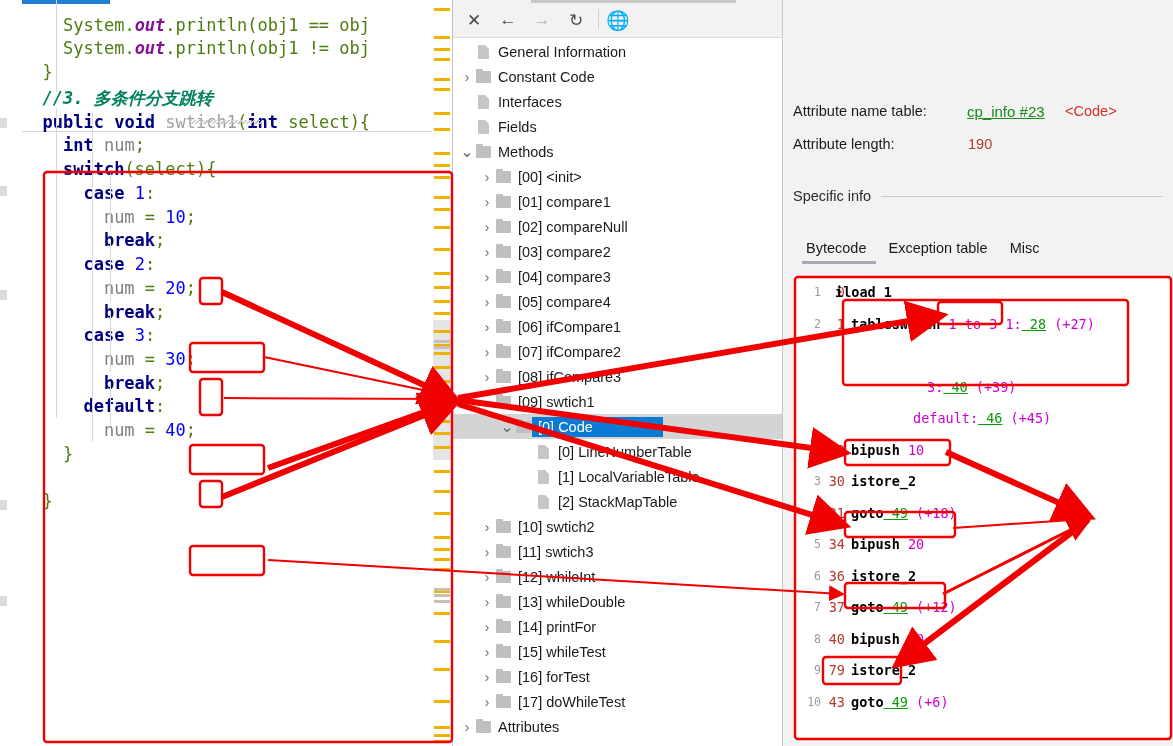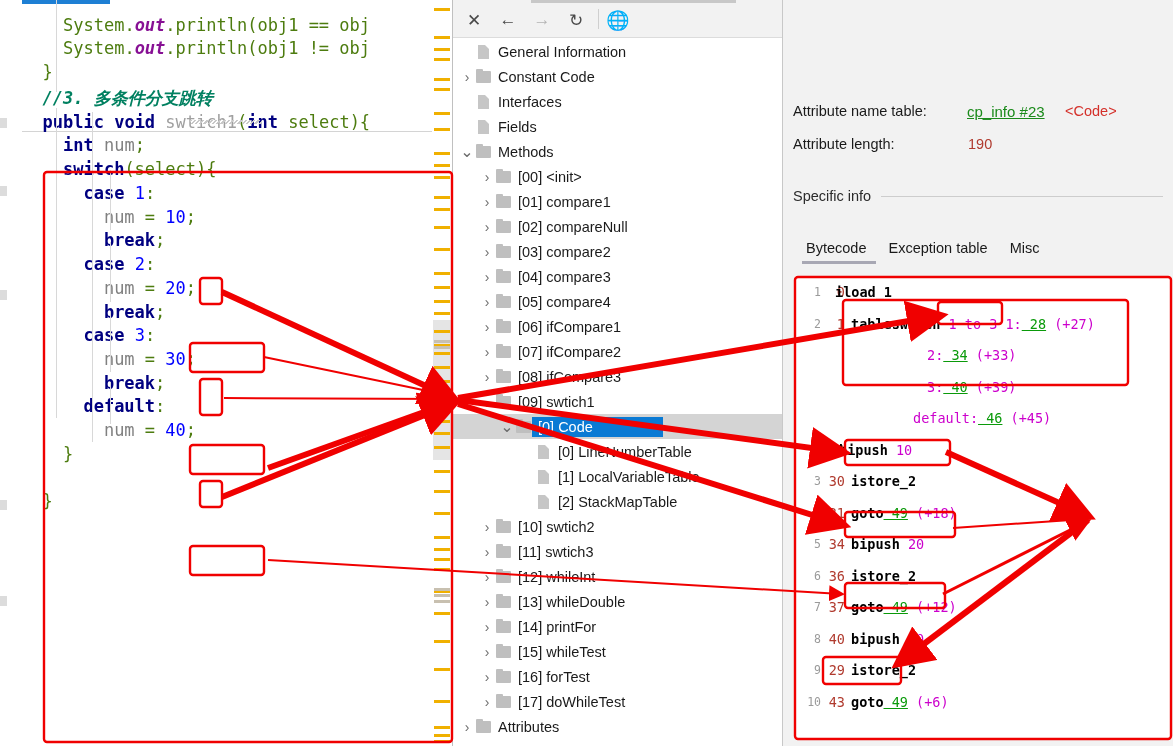--- a/index.html
+++ b/index.html
@@ -606,32 +606,29 @@
       <div class="bc-row" style="top: 6px; width: 375px;">
         <span class="bc-ln">1</span>
         <span class="bc-off">0</span>
         <span class="bc-mn" style="left: 40px;"><span>iload_1</span></span>
       </div>
       <div class="bc-row" style="top: 37.5px; width: 375px;">
         <span class="bc-ln">2</span>
         <span class="bc-off">1</span>
         <span class="bc-mn" style="left: 56px;"><span>tableswitch</span><span class="bc-arg"> 1 to 3</span><span class="bc-arg">  1:</span><span class="bc-tgt"> 28</span><span class="bc-delta"> (+27)</span></span>
       </div>
-      <div class="bc-row" style="top: 69px; width: 375px;">
-        <span class="bc-mn" style="left: 132px;"><span class="bc-arg">2:</span><span class="bc-tgt"> 34</span><span class="bc-delta"> (+33)</span></span>
-      </div>
       <div class="bc-row" style="top: 100.5px; width: 375px;">
         <span class="bc-mn" style="left: 132px;"><span class="bc-arg">3:</span><span class="bc-tgt"> 40</span><span class="bc-delta"> (+39)</span></span>
       </div>
       <div class="bc-row" style="top: 132px; width: 375px;">
         <span class="bc-mn" style="left: 118px;"><span class="bc-arg">default:</span><span class="bc-tgt"> 46</span><span class="bc-delta"> (+45)</span></span>
       </div>
       <div class="bc-row" style="top: 163.5px; width: 375px;">
         <span class="bc-off">28</span>
-        <span class="bc-mn" style="left: 44px;"><span>bipush</span><span class="bc-arg"> 10</span></span>
+        <span class="bc-mn" style="left: 56px;"><span>bipush</span><span class="bc-arg"> 10</span></span>
       </div>
       <div class="bc-row" style="top: 195px; width: 375px;">
         <span class="bc-ln">3</span>
         <span class="bc-off">30</span>
         <span class="bc-mn" style="left: 56px;"><span>istore_2</span></span>
       </div>
       <div class="bc-row" style="top: 226.5px; width: 375px;">
         <span class="bc-ln">4</span>
         <span class="bc-off">31</span>
         <span class="bc-mn" style="left: 56px;"><span>goto</span><span class="bc-tgt"> 49</span><span class="bc-delta"> (+18)</span></span>
@@ -651,21 +648,21 @@
         <span class="bc-off">37</span>
         <span class="bc-mn" style="left: 56px;"><span>goto</span><span class="bc-tgt"> 49</span><span class="bc-delta"> (+12)</span></span>
       </div>
       <div class="bc-row" style="top: 352.5px; width: 375px;">
         <span class="bc-ln">8</span>
         <span class="bc-off">40</span>
         <span class="bc-mn" style="left: 56px;"><span>bipush</span><span class="bc-arg"> 30</span></span>
       </div>
       <div class="bc-row" style="top: 384px; width: 375px;">
         <span class="bc-ln">9</span>
-        <span class="bc-off">29</span>
+        <span class="bc-off">79</span>
         <span class="bc-mn" style="left: 56px;"><span>istore_2</span></span>
       </div>
       <div class="bc-row" style="top: 415.5px; width: 375px;">
         <span class="bc-ln">10</span>
         <span class="bc-off">43</span>
         <span class="bc-mn" style="left: 56px;"><span>goto</span><span class="bc-tgt"> 49</span><span class="bc-delta"> (+6)</span></span>
       </div>
     </div>
 
   <svg id="overlay" viewBox="0 0 1173 746" xmlns="http://www.w3.org/2000/svg">

